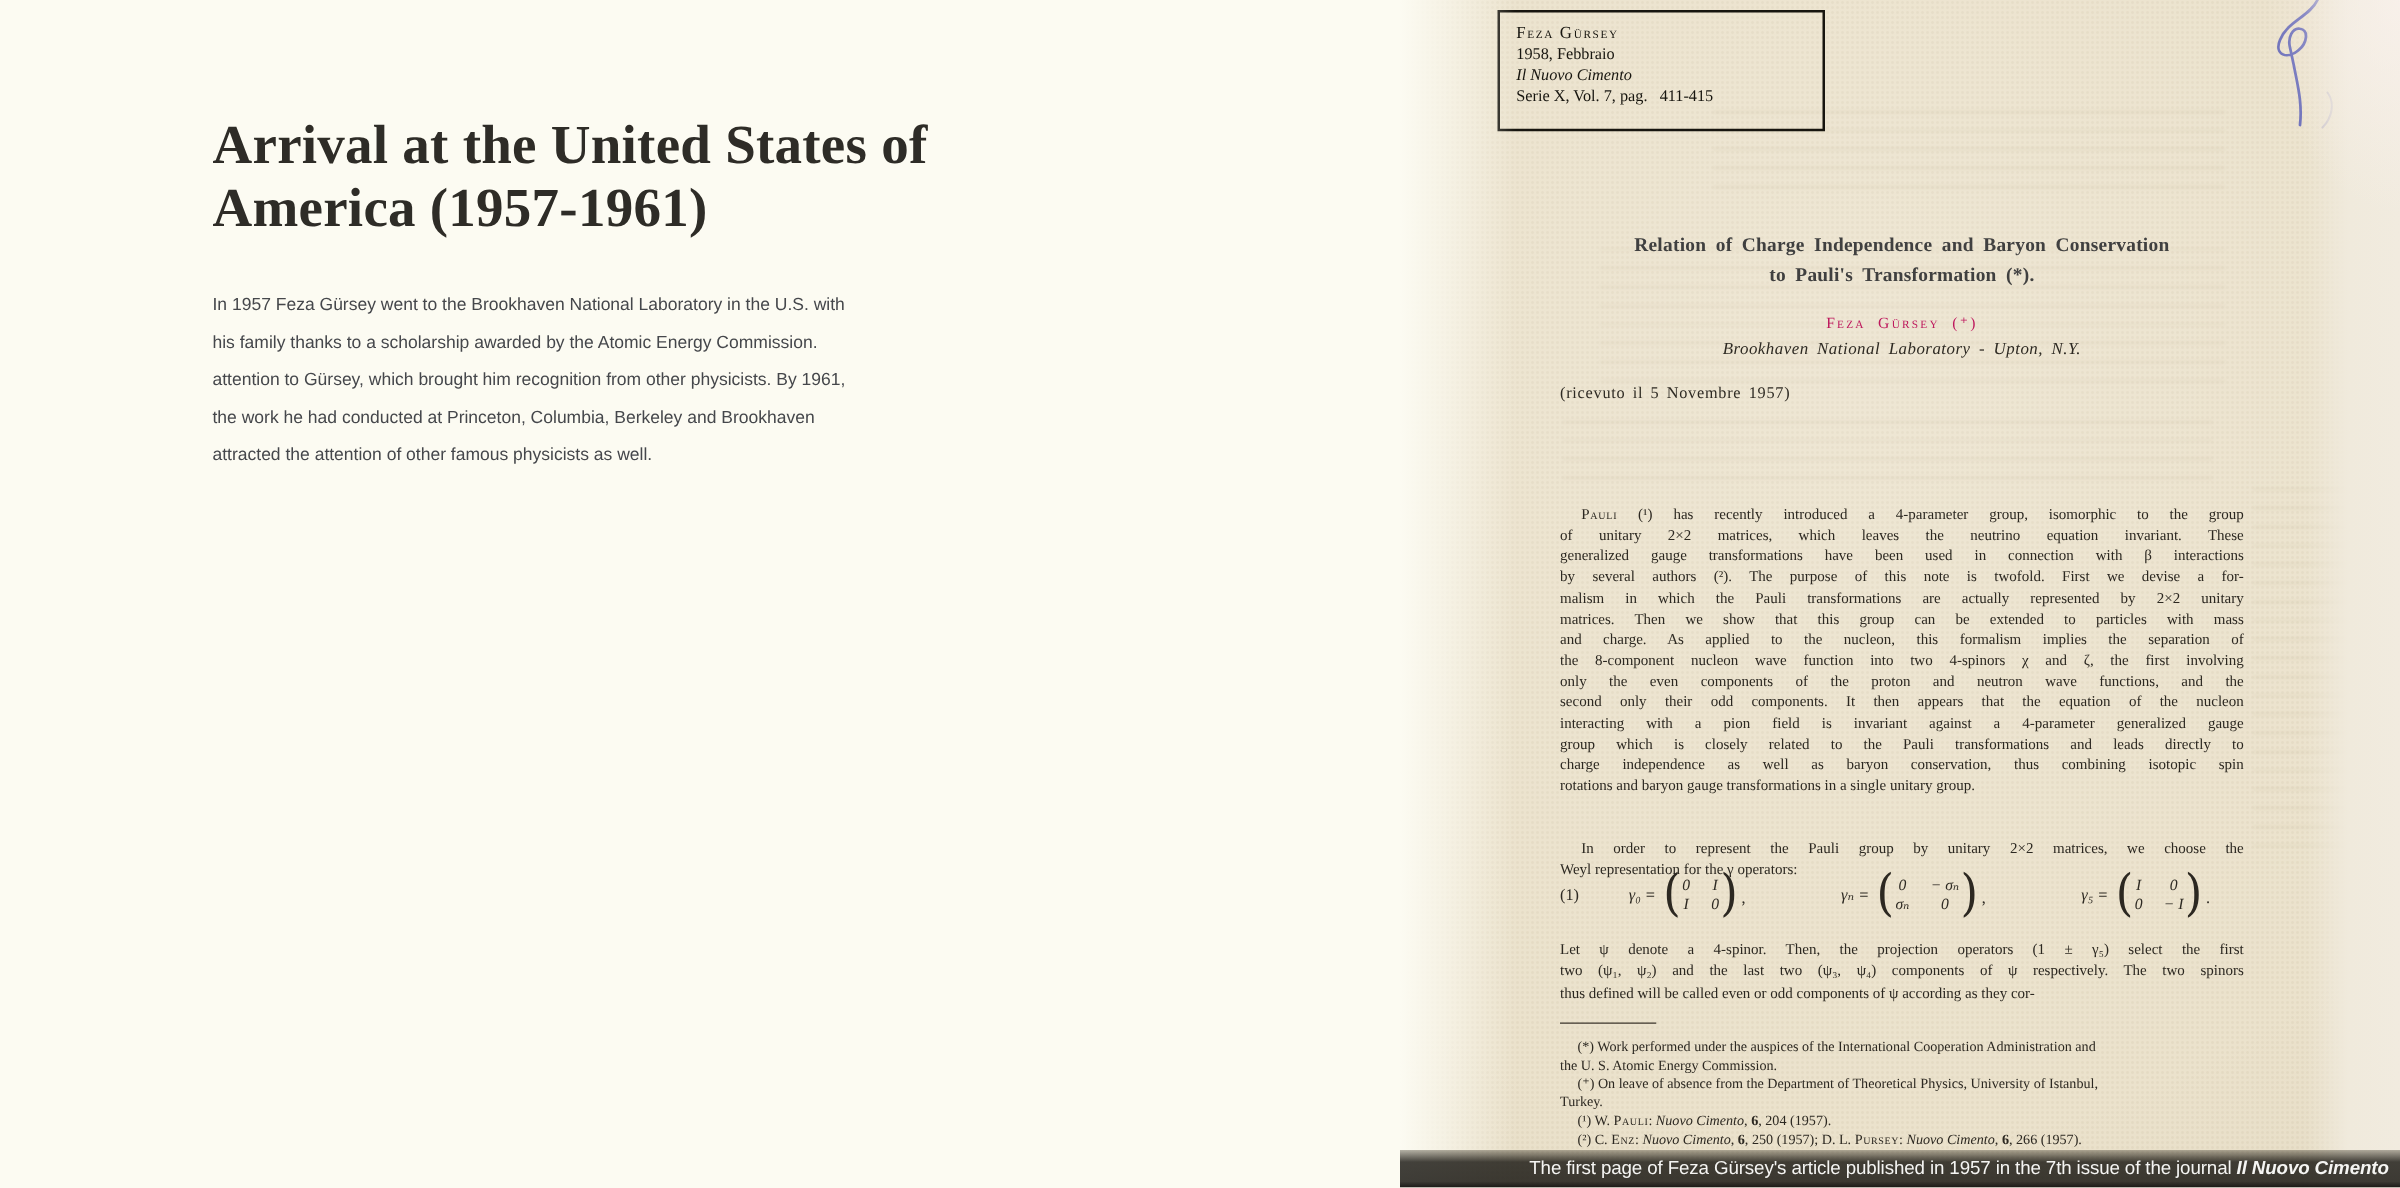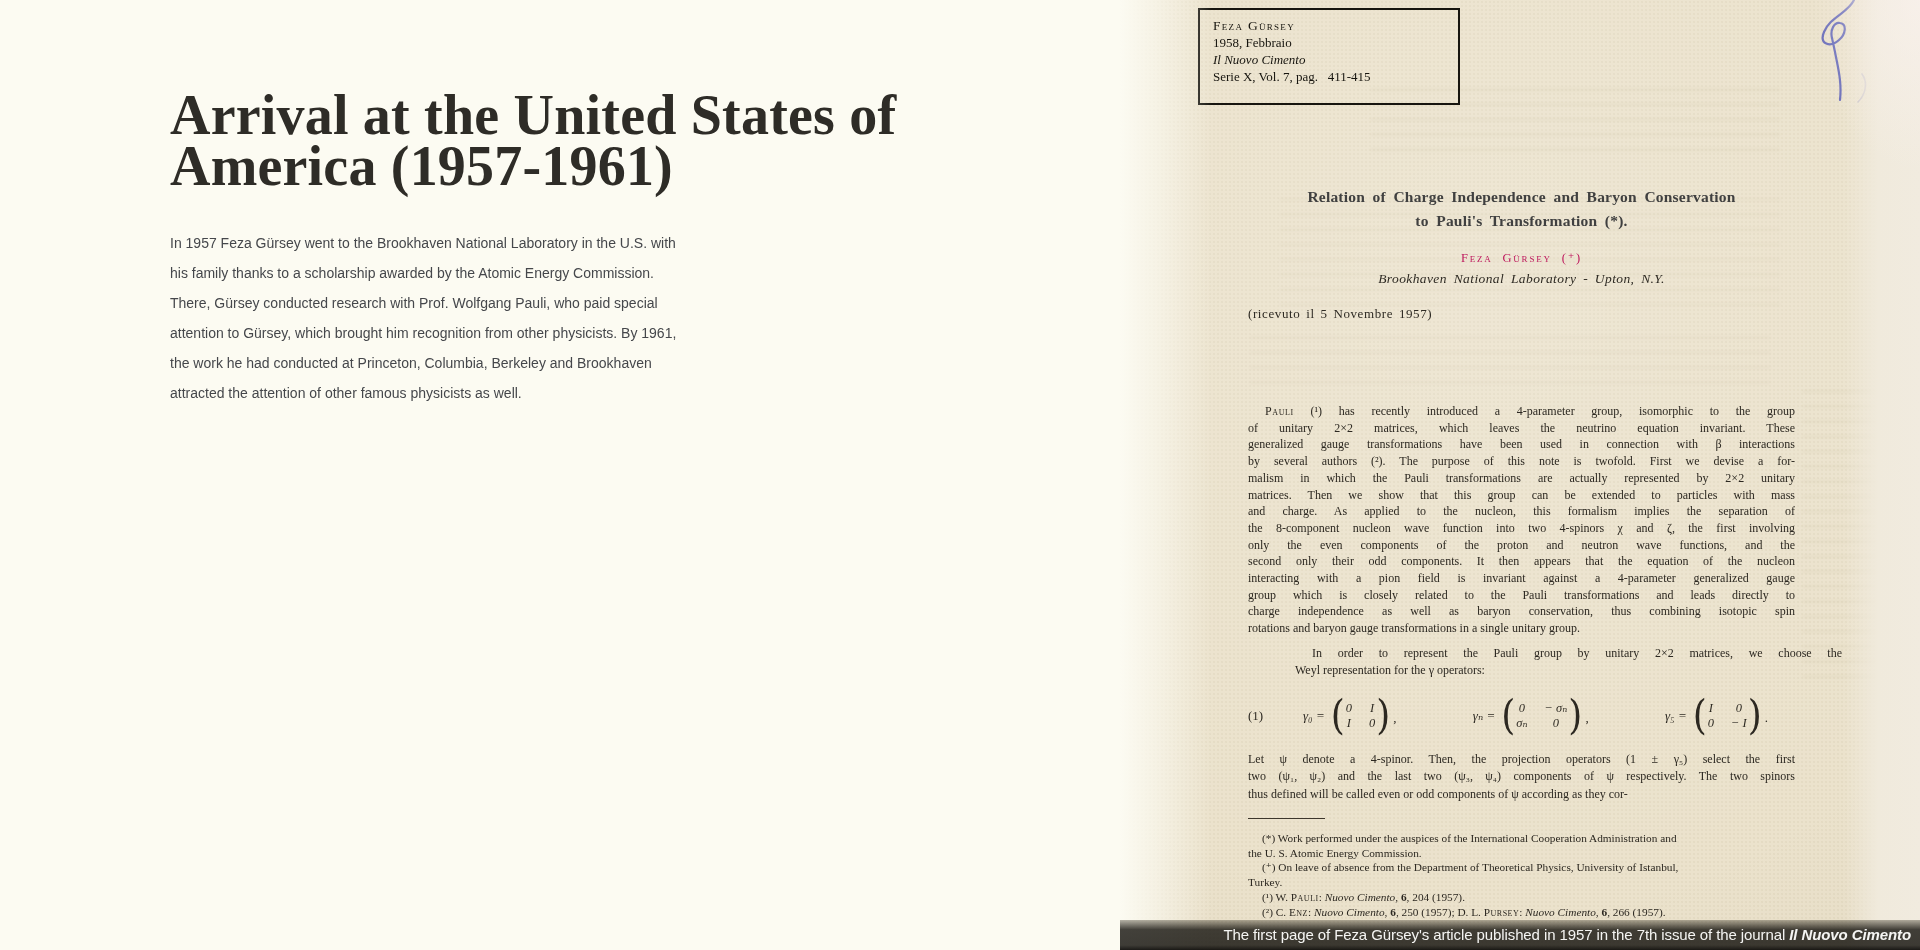--- a/index.html
+++ b/index.html
@@ -2,21 +2,21 @@
 <html><head>
 <meta charset="utf-8">
 <style>
   html,body{margin:0;padding:0;}
   body{width:1920px;height:950px;overflow:hidden;background:#fcfbf2;font-family:"Liberation Sans",sans-serif;}
   .stage{position:relative;width:1920px;height:950px;}
 
   
   .article-title{position:absolute;left:170px;top:90px;width:760px;
     font-family:"Liberation Serif","DejaVu Serif",serif;font-weight:700;
-    font-size:56px;line-height:51px;color:#2e2c27;letter-spacing:.2px;margin:0;}
+    font-size:44px;line-height:51px;color:#2e2c27;letter-spacing:.2px;margin:0;}
   .article-para{position:absolute;left:170px;top:228px;width:820px;
     font-size:14px;line-height:30px;color:#45474b;}
   .para-line{white-space:nowrap;}
 
   
   .scan{position:absolute;left:1120px;top:0;width:800px;height:950px;
     background:#ebe2cc;color:#2e2a23;
     font-family:"Liberation Serif","DejaVu Serif",serif;}
   .texture{position:absolute;inset:0;
     background-image:radial-gradient(rgba(128,104,62,.06) 1px,transparent 1.3px);
@@ -51,21 +51,21 @@
     letter-spacing:1.8px;word-spacing:5px;color:#be185d;}
   .paper-affil{top:271px;text-align:center;font-style:italic;font-size:13.5px;
     word-spacing:3px;letter-spacing:.4px;}
   .paper-received{top:306px;text-align:left;font-size:13px;letter-spacing:.6px;word-spacing:2px;}
 
   .bline{font-size:12px;line-height:16.7px;text-align:justify;text-align-last:justify;color:#2c2821;}
   .bline.end{text-align-last:left;}
   .bline .seg-sc{font-variant:small-caps;letter-spacing:.6px;}
   .indent{text-indent:17px;}
   .p1{top:403px;}
-  .p2{top:645px;margin-left:47px;}
+  .p2{top:670px;}
   .p3{top:751px;}
   .p3 .bline{line-height:17.4px;}
 
   .eq-no{top:708px;font-size:13px;}
   .eq-items{top:692px;left:55px !important;width:465px !important;height:48px;
     display:flex;align-items:center;justify-content:space-between;}
   .eq-item{display:flex;align-items:center;}
   .eq-lhs{font-style:italic;font-size:13px;margin-right:5px;}
   .paren{font-family:"DejaVu Serif",serif;font-size:36px;font-weight:400;line-height:1;
     transform:scaleY(1.12);margin:0 1px;color:#2c2821;}
@@ -92,21 +92,20 @@
 <div class="stage">
 
   <section>
     <h1 class="article-title">
       <div>Arrival at the United States of</div>
       <div>America (1957-1961)</div>
     </h1>
     <div class="article-para">
       <div class="para-line">In 1957 Feza Gürsey went to the Brookhaven National Laboratory in the U.S. with</div>
       <div class="para-line">his family thanks to a scholarship awarded by the Atomic Energy Commission.</div>
-      <div class="para-line">There, Gürsey conducted research with Prof. Wolfgang Pauli, who paid special</div>
       <div class="para-line">attention to Gürsey, which brought him recognition from other physicists. By 1961,</div>
       <div class="para-line">the work he had conducted at Princeton, Columbia, Berkeley and Brookhaven</div>
       <div class="para-line">attracted the attention of other famous physicists as well.</div>
     </div>
   </section>
 
   <figure class="scan" style="margin:0;">
     <div class="texture"></div>
     <div class="vignette"></div>
 

